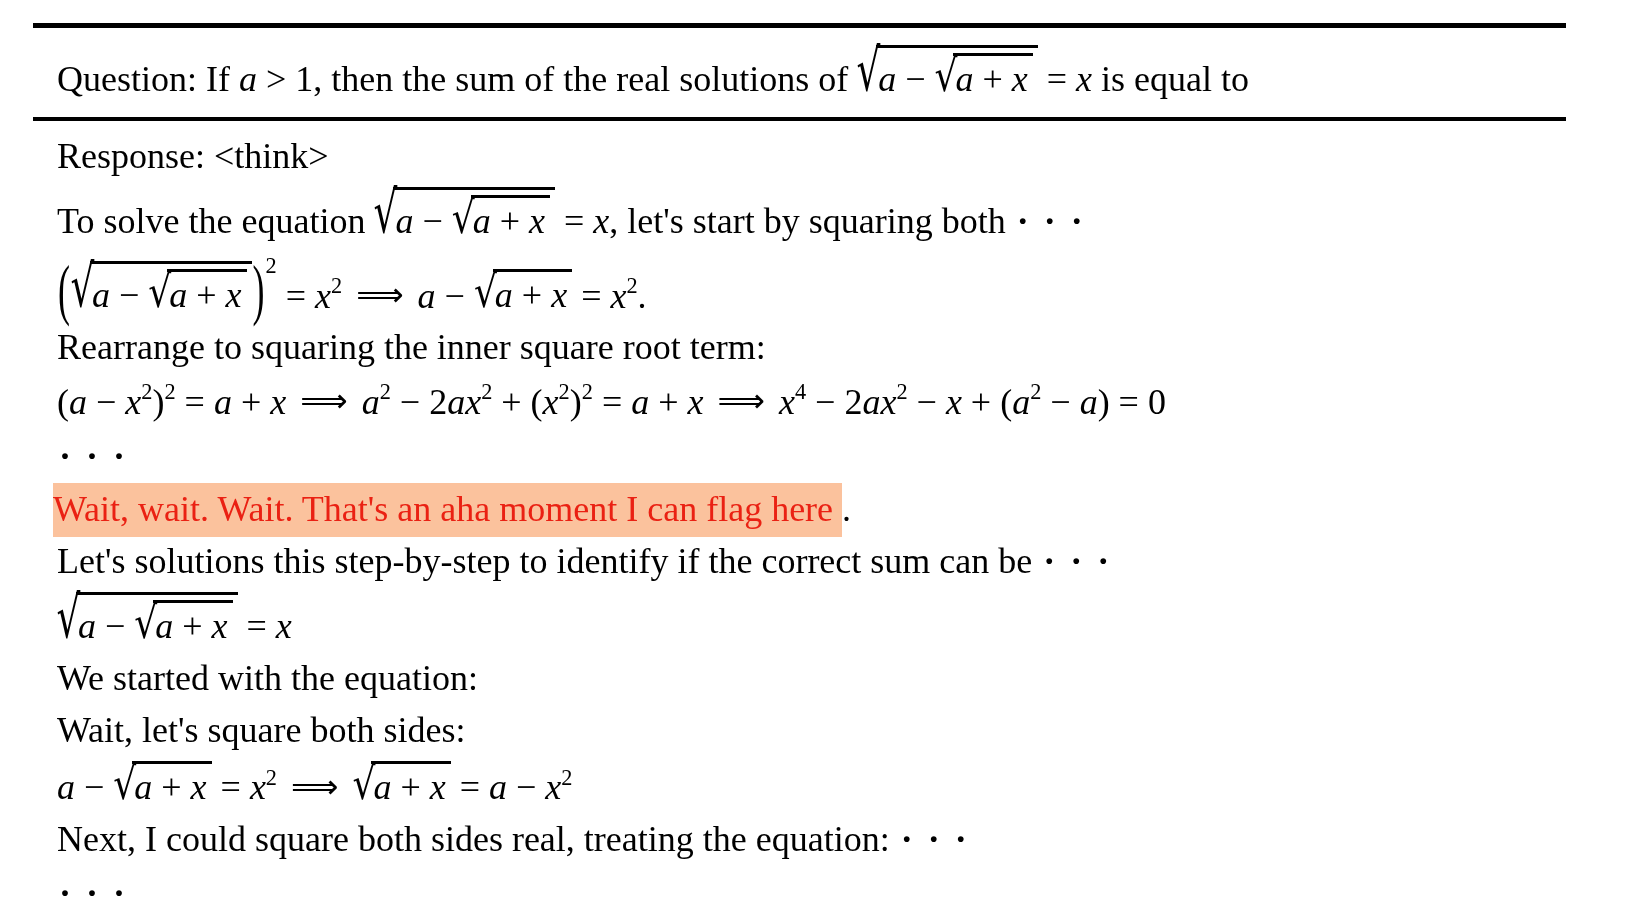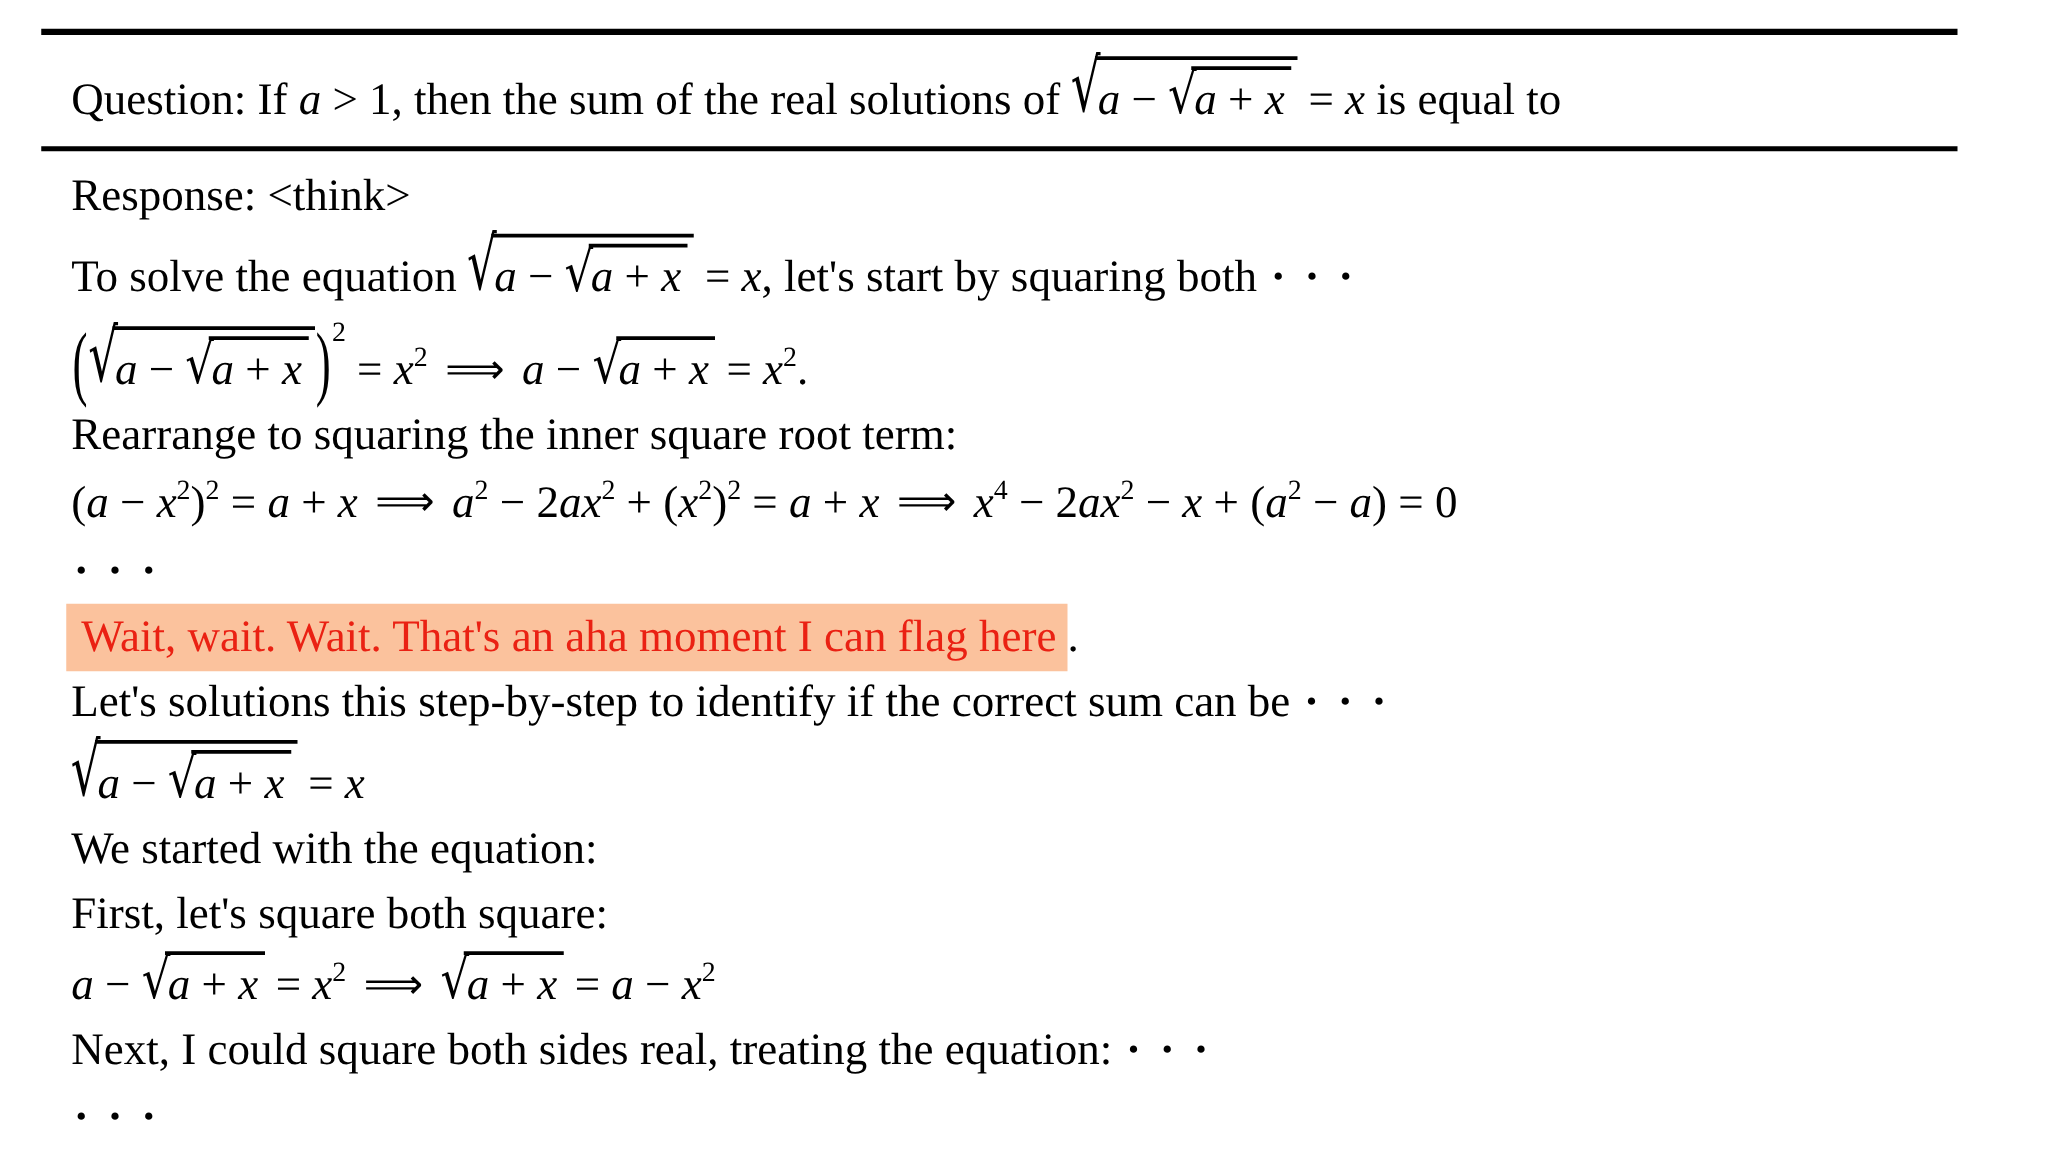--- a/index.html
+++ b/index.html
@@ -50,21 +50,21 @@
     transform:scaleY(1.85);transform-origin:50% 62%;
     padding:0 1px;
   }
   .arrow{
     font-family:"DejaVu Sans",sans-serif;
     margin:0 14px;font-size:0.92em;vertical-align:0.04em;
   }
   .dots{font-weight:bold;letter-spacing:3px;padding-left:2px;}
   .hl{
     background:var(--hl-bg);color:var(--hl-fg);
-    padding:6px 9px 8px 12px;margin-left:-4px;text-align:center;
+    padding:6px 9px 8px 0;margin-left:-4px;text-align:center;
   }
 </style>
 </head>
 <body>
 
 <div class="page">
   <div class="figure">
     <div class="rule top"></div>
     <div class="qrow"><span class="run">Question: If </span><span class="var">a</span><span class="run"> &gt; 1, then the sum of the real solutions of </span><span class="sq tall"><span class="sign">√</span><span class="bar hasinner"><span class="var">a</span><span class="run"> − </span><span class="sq"><span class="sign">√</span><span class="bar"><span class="var">a</span><span class="run"> + </span><span class="var">x</span></span></span></span></span><span class="run"> = </span><span class="var">x</span><span class="run"> is equal to</span></div>
     <div class="rule mid"></div>
@@ -72,20 +72,20 @@
         <div class="line plain"><span class="run">Response: &lt;think&gt;</span></div>
         <div class="line mixed"><span class="run">To solve the equation </span><span class="sq tall"><span class="sign">√</span><span class="bar hasinner"><span class="var">a</span><span class="run"> − </span><span class="sq"><span class="sign">√</span><span class="bar"><span class="var">a</span><span class="run"> + </span><span class="var">x</span></span></span></span></span><span class="run"> = </span><span class="var">x</span><span class="run">, let's start by squaring both </span><span class="dots">· · ·</span></div>
         <div class="line math"><span class="bigp">(</span><span class="sq tall"><span class="sign">√</span><span class="bar hasinner"><span class="var">a</span><span class="run"> − </span><span class="sq"><span class="sign">√</span><span class="bar"><span class="var">a</span><span class="run"> + </span><span class="var">x</span></span></span></span></span><span class="bigp">)</span><span class="sup hi">2</span><span class="run"> = </span><span class="var">x</span><span class="sup">2</span><span class="arrow">⟹</span><span class="var">a</span><span class="run"> − </span><span class="sq"><span class="sign">√</span><span class="bar"><span class="var">a</span><span class="run"> + </span><span class="var">x</span></span></span><span class="run"> = </span><span class="var">x</span><span class="sup">2</span><span class="run">.</span></div>
         <div class="line plain"><span class="run">Rearrange to squaring the inner square root term:</span></div>
         <div class="line math"><span class="run">(</span><span class="var">a</span><span class="run"> − </span><span class="var">x</span><span class="sup">2</span><span class="run">)</span><span class="sup">2</span><span class="run"> = </span><span class="var">a</span><span class="run"> + </span><span class="var">x</span><span class="arrow">⟹</span><span class="var">a</span><span class="sup">2</span><span class="run"> − 2</span><span class="var">ax</span><span class="sup">2</span><span class="run"> + (</span><span class="var">x</span><span class="sup">2</span><span class="run">)</span><span class="sup">2</span><span class="run"> = </span><span class="var">a</span><span class="run"> + </span><span class="var">x</span><span class="arrow">⟹</span><span class="var">x</span><span class="sup">4</span><span class="run"> − 2</span><span class="var">ax</span><span class="sup">2</span><span class="run"> − </span><span class="var">x</span><span class="run"> + (</span><span class="var">a</span><span class="sup">2</span><span class="run"> − </span><span class="var">a</span><span class="run">) = 0</span></div>
         <div class="line dots-line"><span class="dots">· · ·</span></div>
         <div class="line highlight"><span class="hl">Wait, wait. Wait. That's an aha moment I can flag here</span><span class="run">.</span></div>
         <div class="line mixed"><span class="run">Let's solutions this step-by-step to identify if the correct sum can be </span><span class="dots">· · ·</span></div>
         <div class="line math"><span class="sq tall"><span class="sign">√</span><span class="bar hasinner"><span class="var">a</span><span class="run"> − </span><span class="sq"><span class="sign">√</span><span class="bar"><span class="var">a</span><span class="run"> + </span><span class="var">x</span></span></span></span></span><span class="run"> = </span><span class="var">x</span></div>
         <div class="line plain"><span class="run">We started with the equation:</span></div>
-        <div class="line plain"><span class="run">First, let's square both square:</span></div>
+        <div class="line plain"><span class="run">Wait, let's square both sides:</span></div>
         <div class="line math"><span class="var">a</span><span class="run"> − </span><span class="sq"><span class="sign">√</span><span class="bar"><span class="var">a</span><span class="run"> + </span><span class="var">x</span></span></span><span class="run"> = </span><span class="var">x</span><span class="sup">2</span><span class="arrow">⟹</span><span class="sq"><span class="sign">√</span><span class="bar"><span class="var">a</span><span class="run"> + </span><span class="var">x</span></span></span><span class="run"> = </span><span class="var">a</span><span class="run"> − </span><span class="var">x</span><span class="sup">2</span></div>
         <div class="line mixed"><span class="run">Next, I could square both sides real, treating the equation: </span><span class="dots">· · ·</span></div>
         <div class="line dots-line"><span class="dots">· · ·</span></div>
       </div>
 
   </div>
 </div>
 
 </body></html>

